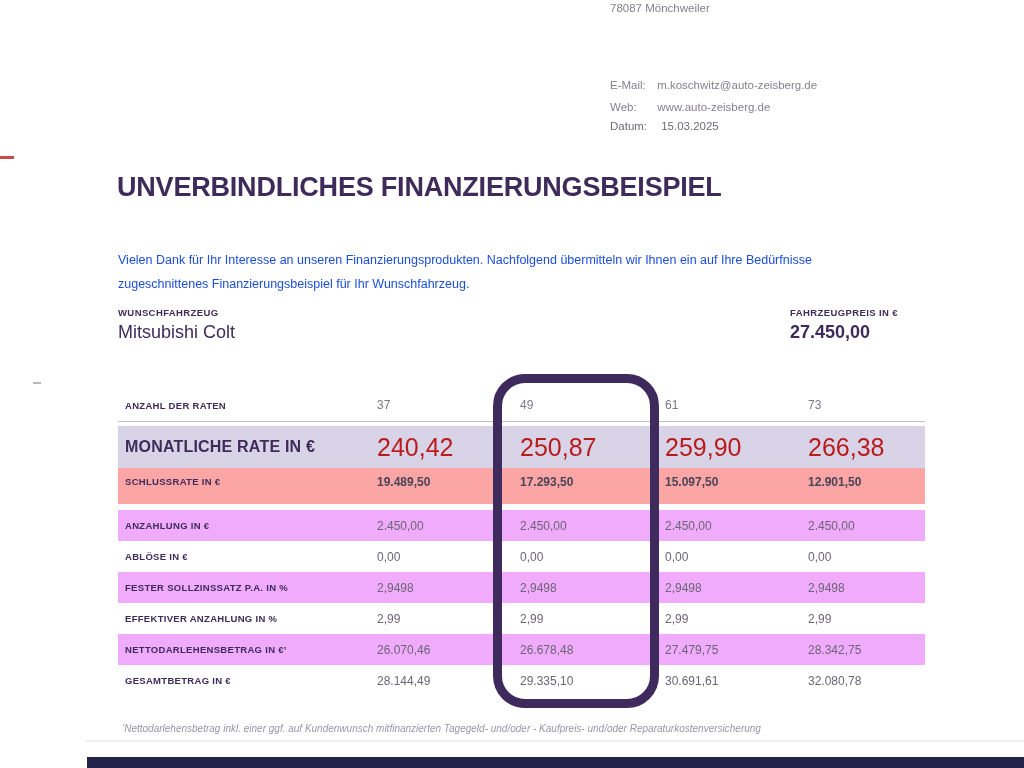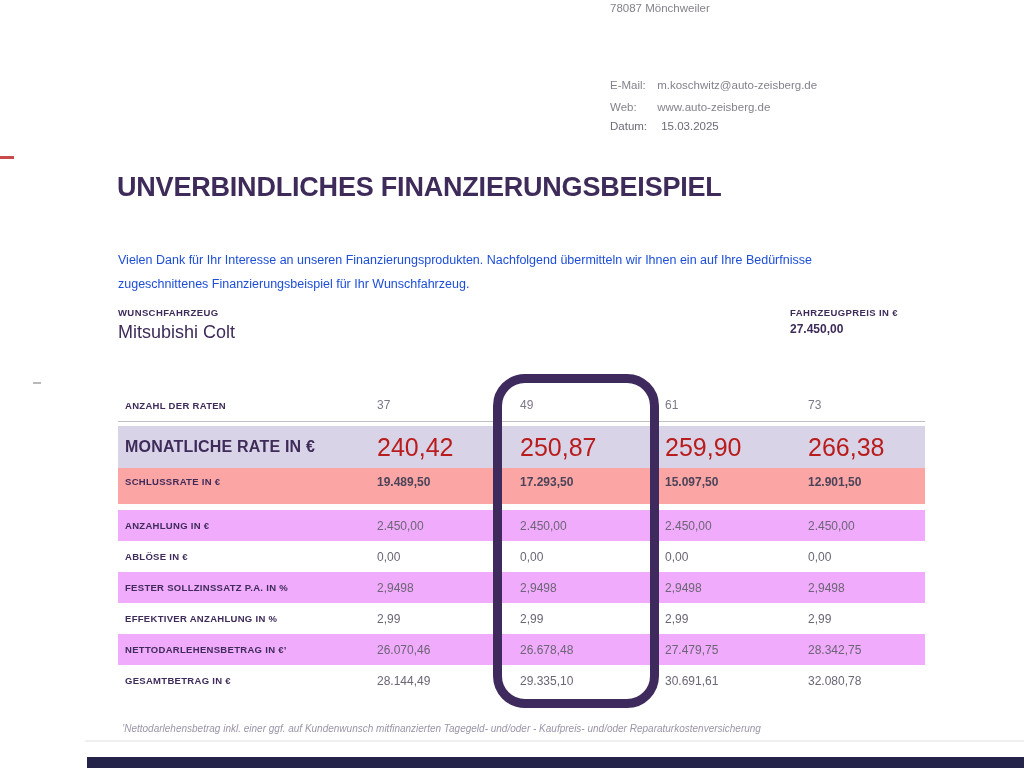--- a/index.html
+++ b/index.html
@@ -18,21 +18,21 @@
              color:#3e2b5a;letter-spacing:-0.2px;}
   .intro{position:absolute;left:118px;top:224px;width:775px;font-size:12.5px;
          line-height:24px;color:#1d4ed8;margin-top:24px;}
 
   
   .veh-label,.price-label{position:absolute;top:307px;font-size:9.5px;font-weight:700;
          color:#3e2b5a;letter-spacing:0.4px;}
   .veh-label{left:118px;}
   .price-label{left:790px;}
   .veh-name{position:absolute;left:118px;top:322px;font-size:18px;color:#3e2b5a;font-weight:500;}
-  .price-value{position:absolute;left:790px;top:322px;font-size:12px;color:#3e2b5a;font-weight:600;}
+  .price-value{position:absolute;left:790px;top:322px;font-size:18px;color:#3e2b5a;font-weight:600;}
 
   
   #finance-table{position:absolute;left:118px;top:390px;width:807px;}
   .t-row{display:grid;grid-template-columns:250px 143px 145px 143px 1fr;align-items:center;}
   .t-label{font-size:9.5px;font-weight:700;color:#3e2b5a;letter-spacing:0.3px;padding-left:7px;}
   .t-val{font-size:12px;color:#6b6575;padding-left:9px;}
 
   .t-head{height:30px;}
   .t-head .t-val{color:#7d7887;}
   .t-rule{height:0;border-top:1.5px solid #c2bfc9;margin:1px 0 4px 0;}

